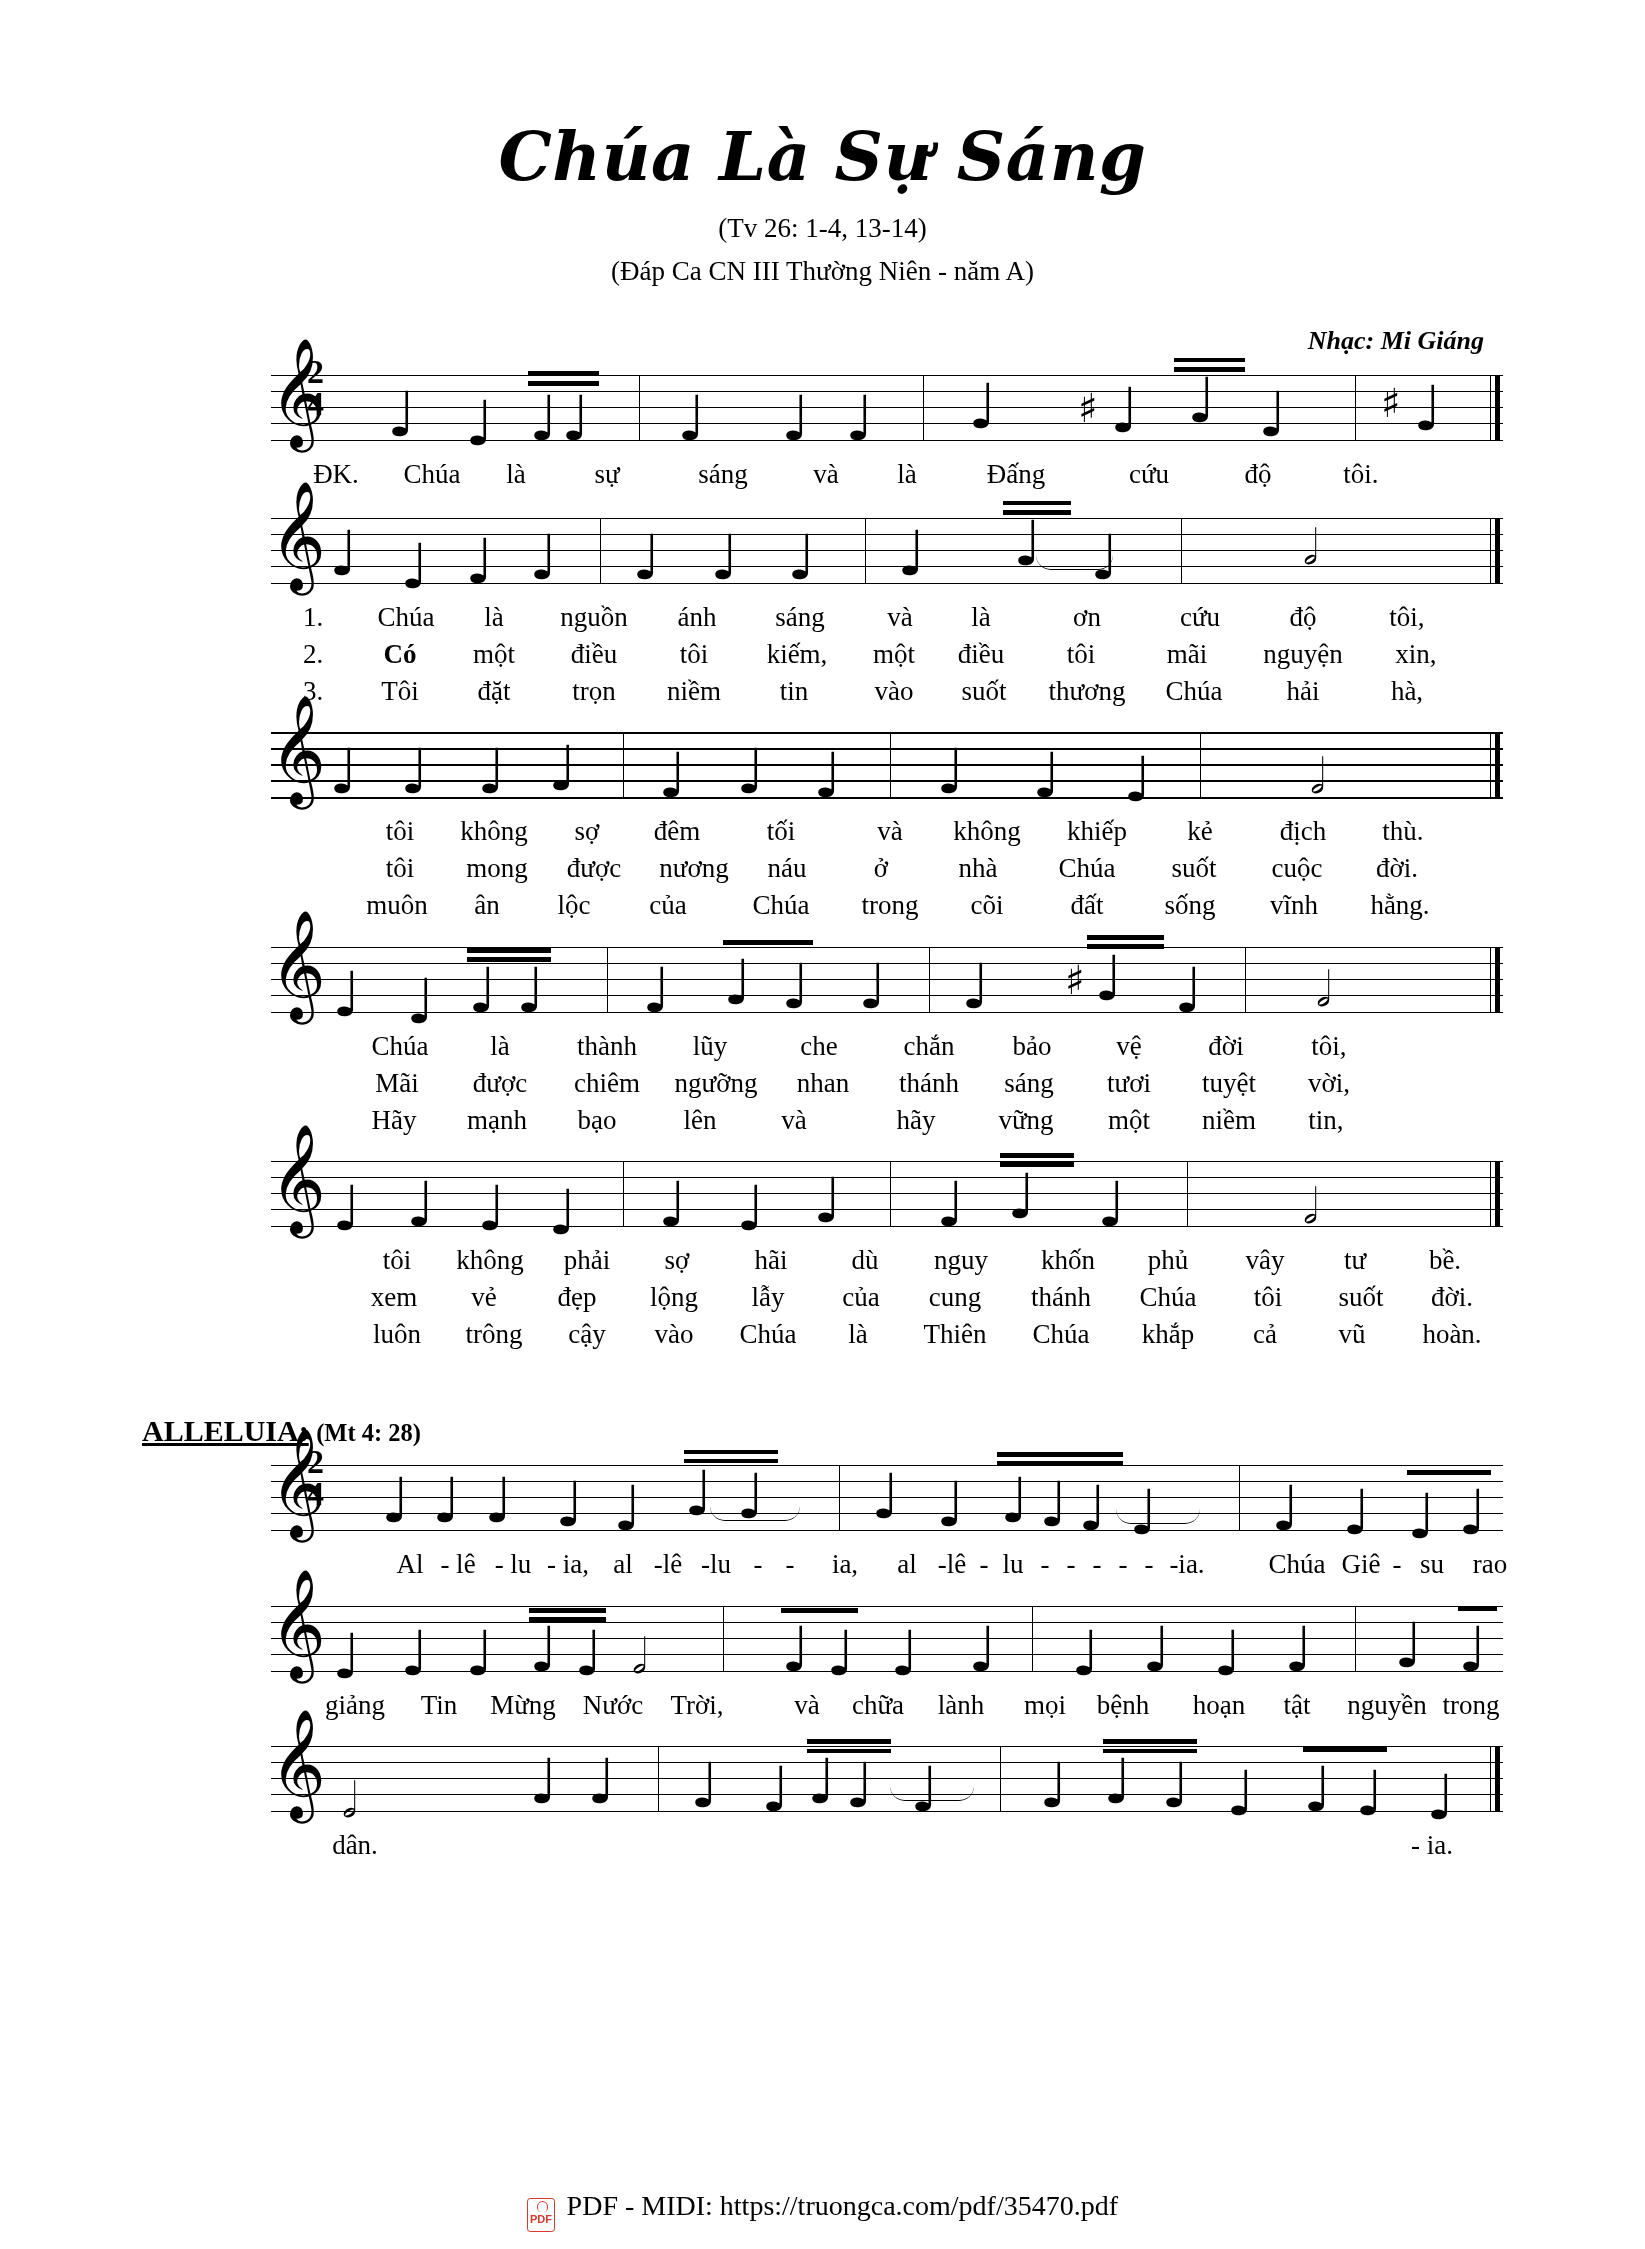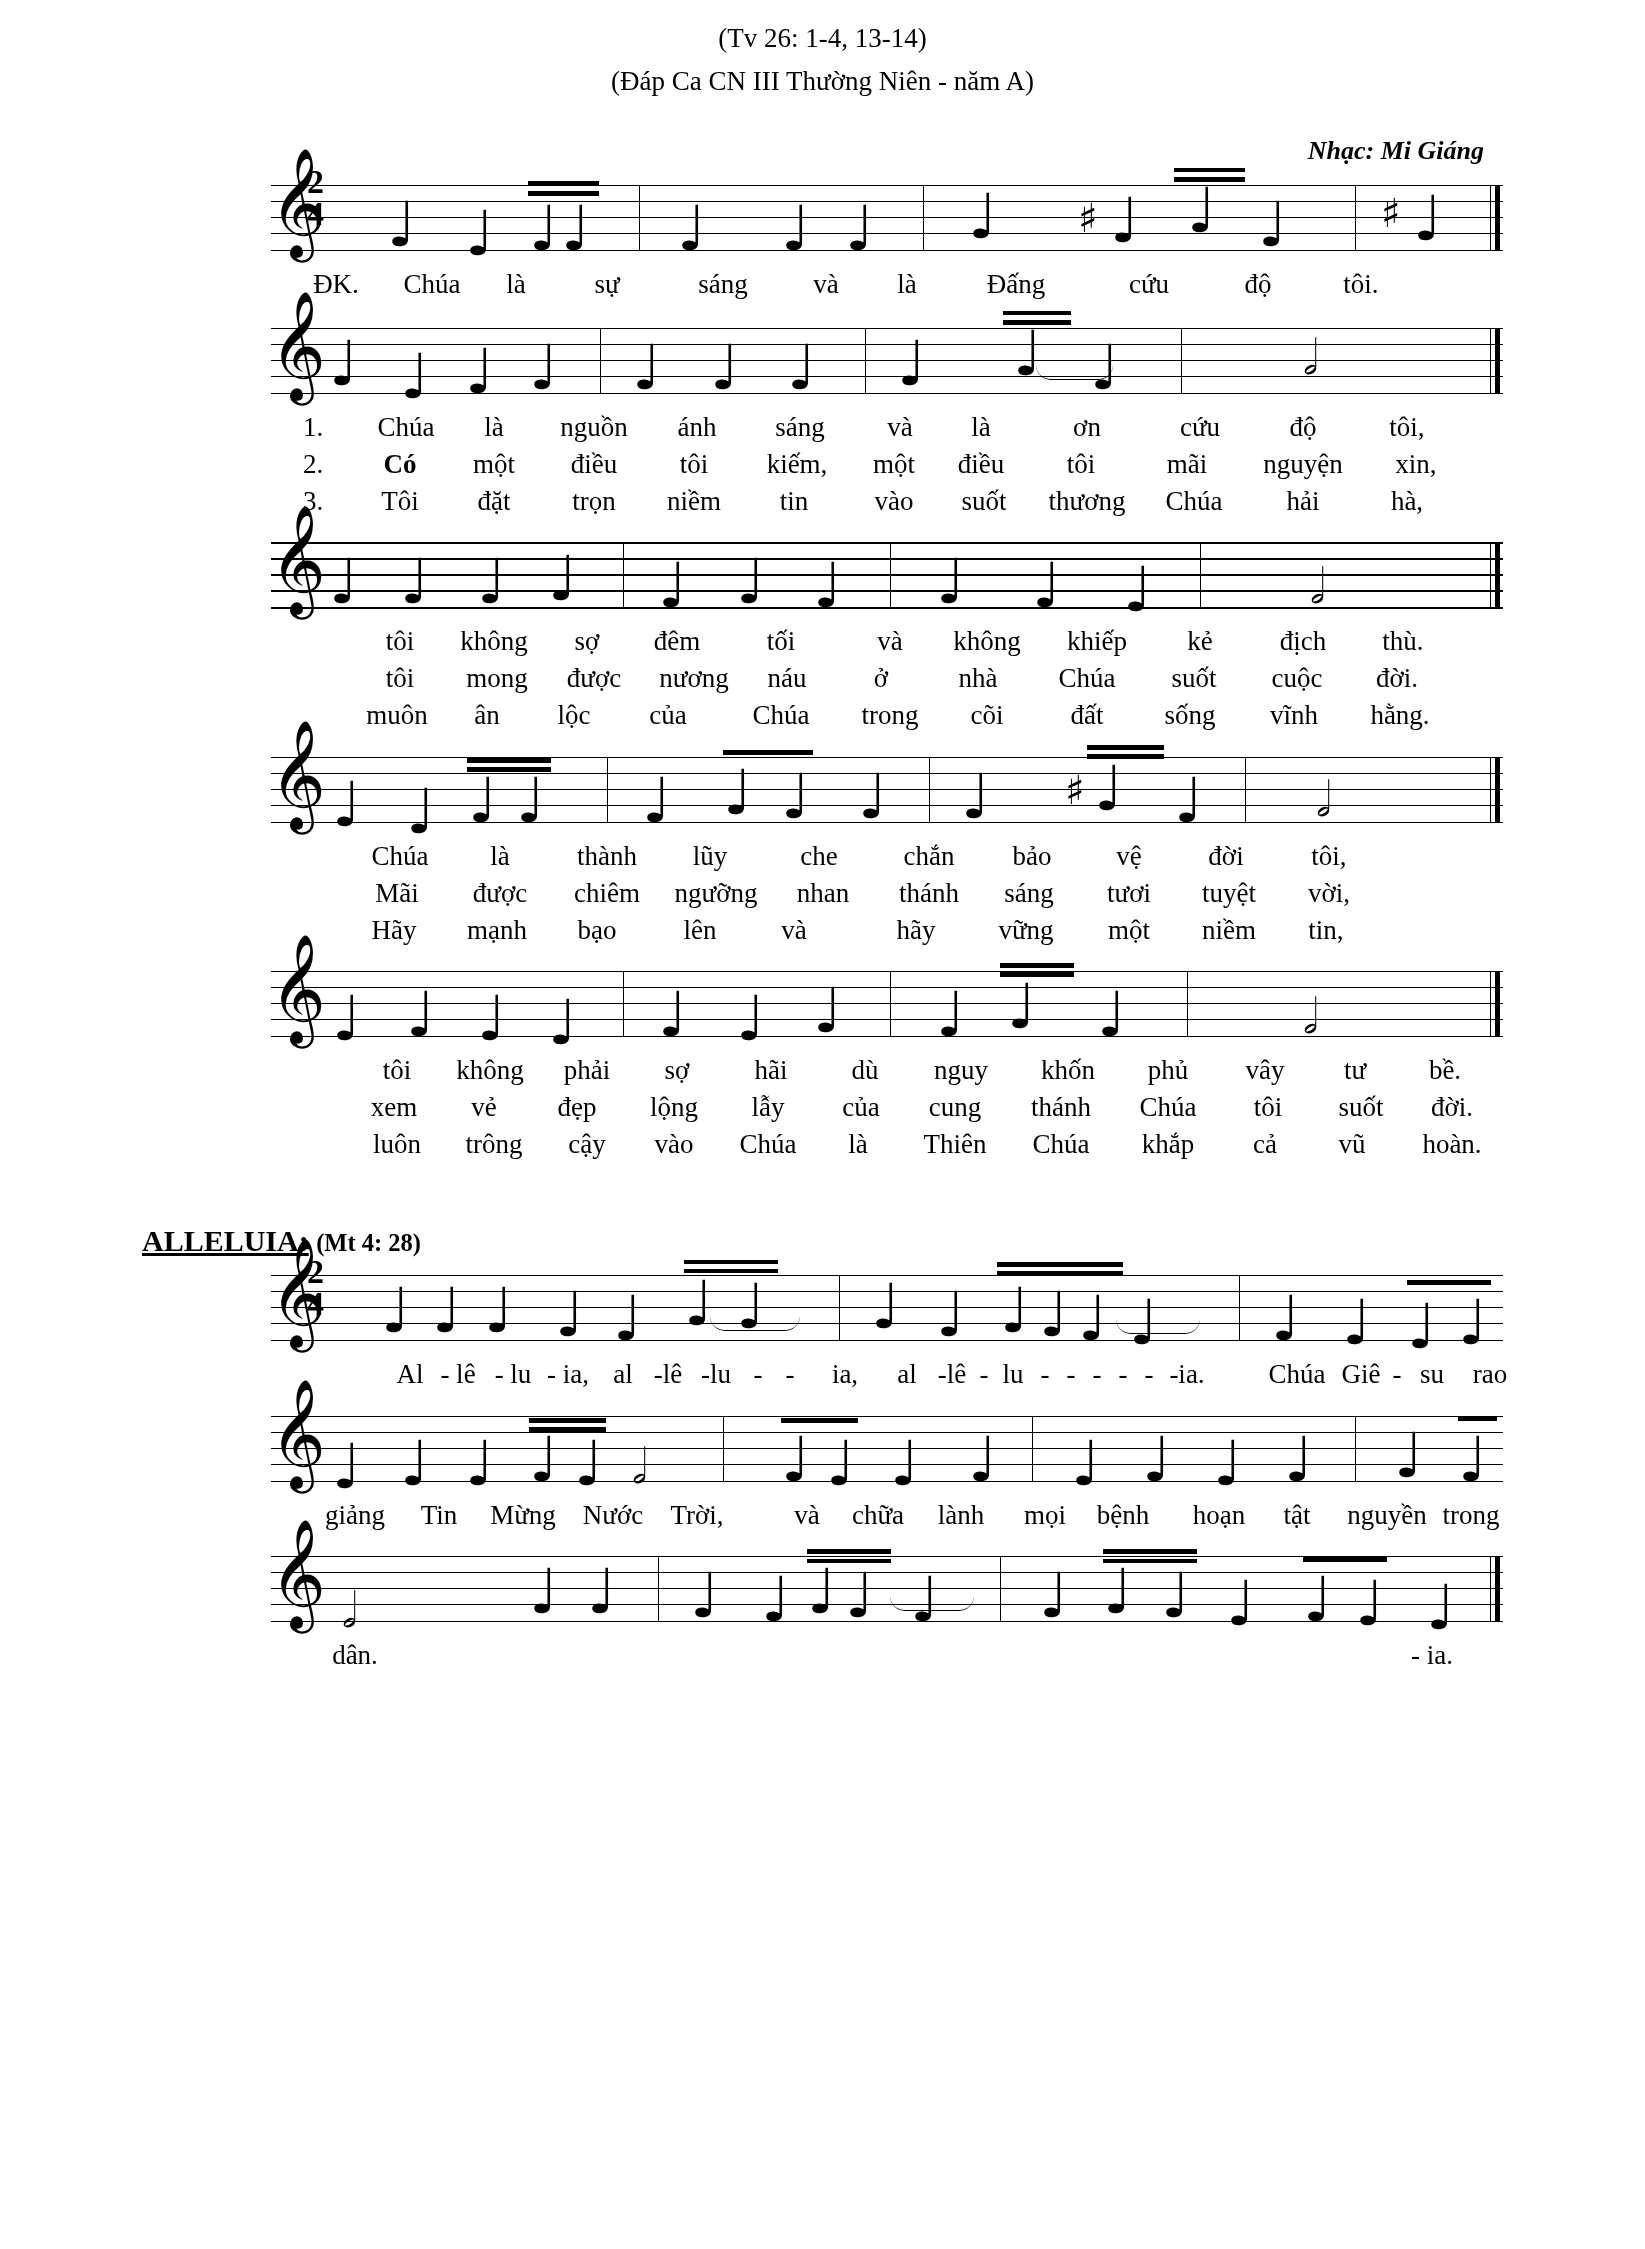--- a/index.html
+++ b/index.html
@@ -142,20 +142,21 @@
     border:1.9px solid #d23b2e;
     border-radius:50% 50% 40% 40%;
     border-bottom:none;
   }
 </style>
 </head>
 <body>
 
 <div class="page">
 
+  <h1 class="title">Chúa Là Sự Sáng</h1>
   <div class="subtitle1">(Tv 26: 1-4, 13-14)</div>
   <div class="subtitle2">(Đáp Ca CN III Thường Niên - năm A)</div>
   <div class="composer">Nhạc: Mi Giáng</div>
 
   <div class="systems">
 
     <div class="system">
       <div class="staff" style="margin-top:13px;">
         <div class="line"></div>
           <div class="line"></div>
@@ -669,15 +670,18 @@
       <div class="lyrics">
         <div class="lyricline" style="margin-top:17px;">
           <span class="w" style="left:84px;">dân.</span>
           <span class="w" style="left:1161px;">- ia.</span>
         </div>
       </div>
     </div>
 
   </div>
 
+  <div class="footer">
+    <span class="pdficon">PDF</span><span>PDF - MIDI: https://truongca.com/pdf/35470.pdf</span>
+  </div>
 
 </div>
 
 
 </body></html>

